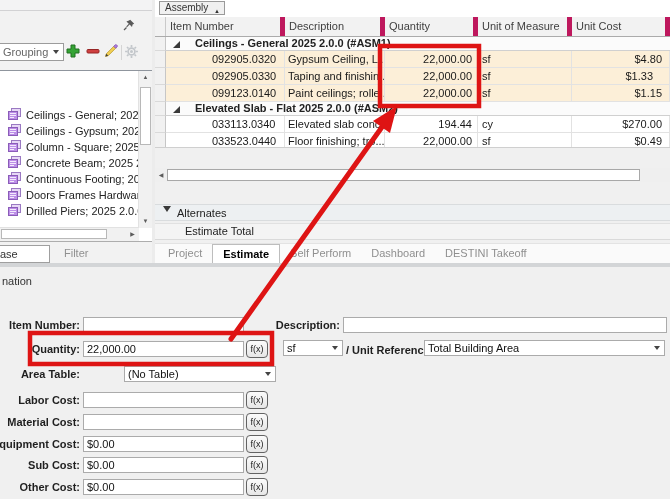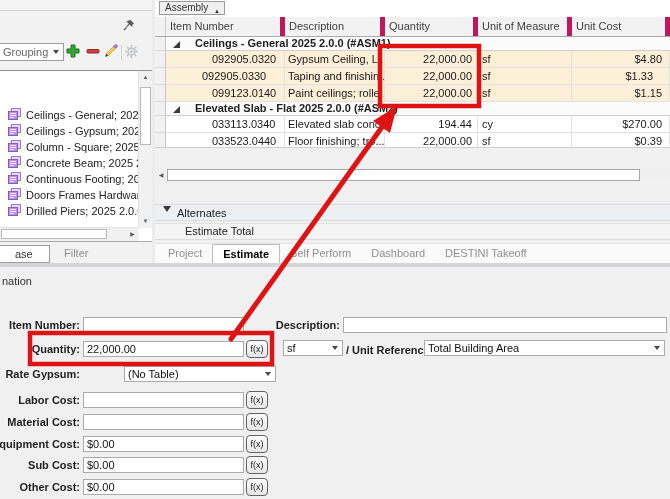--- a/index.html
+++ b/index.html
@@ -17,21 +17,21 @@
   #tree-box{position:absolute;left:0;top:70px;width:152px;height:172px;background:#fff;border-top:1px solid #8f959d;border-bottom:1px solid #adadad;box-sizing:border-box;overflow:hidden;}
   #tree-list{position:absolute;left:0;top:36px;right:14px;}
   .tree-item{height:16px;display:flex;align-items:center;white-space:nowrap;overflow:hidden;}
   .tree-item svg{margin:0 5px 0 8px;flex:none;}
   .vsb{position:absolute;right:0;top:0;bottom:13px;width:13px;background:#f1f1f1;border-left:1px solid #e2e2e2;}
   .sb-btn{position:absolute;left:0;width:13px;height:13px;font-size:6px;color:#5c5c5c;text-align:center;line-height:13px;}
   .vsb .thumb{position:absolute;left:1px;right:1px;top:16px;height:58px;background:#fff;border:1px solid #b8b8b8;box-sizing:border-box;}
   .hsb{position:absolute;left:0;right:13px;bottom:0;height:13px;background:#f1f1f1;border-top:1px solid #e2e2e2;}
   .hsb .thumb{position:absolute;left:1px;top:1px;width:106px;height:10px;background:#fff;border:1px solid #b8b8b8;box-sizing:border-box;}
   .hsb .sb-btn{left:auto;right:0;}
-  #tab-ase{position:absolute;left:0;top:245px;width:50px;height:18px;background:#fff;border:1px solid #9f9f9f;border-left:none;box-sizing:border-box;line-height:16px;padding-left:15px;color:#333;}
+  #tab-ase{position:absolute;left:0;top:245px;width:50px;height:18px;background:#fff;border:1px solid #9f9f9f;border-left:none;box-sizing:border-box;line-height:16px;padding-left:0;color:#333;}
   #tab-filter{position:absolute;left:64px;top:247px;color:#909090;}
   #v-splitter{position:absolute;left:152px;top:0;width:3px;height:263px;background:#ececec;}
   
   #grid-panel{position:absolute;left:155px;top:0;width:515px;height:263px;background:#f0f0f0;}
   #grid-top-strip{position:absolute;left:0;top:0;width:515px;height:17px;background:#fff;}
   #assembly-chip{position:absolute;left:4px;top:1px;width:66px;height:14px;background:#f0f0f0;border:1px solid #9a9a9a;box-sizing:border-box;font-size:10px;line-height:12px;padding-left:5px;color:#333;}
   #assembly-chip .sort{position:absolute;right:4px;top:3px;font-size:6px;color:#333;}
   #grid-header{position:absolute;left:0;top:17px;width:515px;height:20px;background:#f2f2f2;border-bottom:1px solid #ababab;box-sizing:border-box;}
   .hcell{position:absolute;top:0;height:19px;line-height:19px;color:#3f3f3f;padding-left:4px;border-right:5px solid #be185d;white-space:nowrap;overflow:hidden;box-sizing:border-box;}
   .hind{position:absolute;left:0;top:0;width:11px;height:19px;background:#f2f2f2;border-right:1px solid #c9c9c9;box-sizing:border-box;}
@@ -208,21 +208,21 @@
         <div class="grow cream" style="top: 14px; height: 17px;">
           <div class="ind"></div>
           <div class="gcell" style="left: 11px; width: 119px; padding-left: 46px;">092905.0320</div>
           <div class="gcell" style="left: 130px; width: 100px; padding-left: 3px;">Gypsum Ceiling, Li...</div>
           <div class="gcell" style="left: 230px; width: 93px; text-align: right; padding-right: 5px;">22,000.00</div>
           <div class="gcell" style="left: 323px; width: 94px; padding-left: 4px;">sf</div>
           <div class="gcell" style="left: 417px; width: 98px; text-align: right; padding-right: 7px;">$4.80</div>
         </div>
         <div class="grow cream" style="top: 31px; height: 17px;">
           <div class="ind"></div>
-          <div class="gcell" style="left: 11px; width: 119px; padding-left: 36px;">092905.0330</div>
+          <div class="gcell" style="left: 11px; width: 119px; padding-left: 46px;">092905.0330</div>
           <div class="gcell" style="left: 130px; width: 100px; padding-left: 3px;">Taping and finishin...</div>
           <div class="gcell" style="left: 230px; width: 93px; text-align: right; padding-right: 5px;">22,000.00</div>
           <div class="gcell" style="left: 323px; width: 94px; padding-left: 4px;">sf</div>
           <div class="gcell" style="left: 417px; width: 98px; text-align: right; padding-right: 16px;">$1.33</div>
         </div>
         <div class="grow cream" style="top: 48px; height: 17px;">
           <div class="ind"></div>
           <div class="gcell" style="left: 11px; width: 119px; padding-left: 46px;">099123.0140</div>
           <div class="gcell" style="left: 130px; width: 100px; padding-left: 3px;">Paint ceilings; rolle...</div>
           <div class="gcell" style="left: 230px; width: 93px; text-align: right; padding-right: 5px;">22,000.00</div>
@@ -243,21 +243,21 @@
           <div class="gcell" style="left: 230px; width: 93px; text-align: right; padding-right: 5px;">194.44</div>
           <div class="gcell" style="left: 323px; width: 94px; padding-left: 4px;">cy</div>
           <div class="gcell" style="left: 417px; width: 98px; text-align: right; padding-right: 7px;">$270.00</div>
         </div>
         <div class="grow" style="top: 96px; height: 17px;">
           <div class="ind"></div>
           <div class="gcell" style="left: 11px; width: 119px; padding-left: 46px;">033523.0440</div>
           <div class="gcell" style="left: 130px; width: 100px; padding-left: 3px;">Floor finishing; tro...</div>
           <div class="gcell" style="left: 230px; width: 93px; text-align: right; padding-right: 5px;">22,000.00</div>
           <div class="gcell" style="left: 323px; width: 94px; padding-left: 4px;">sf</div>
-          <div class="gcell" style="left: 417px; width: 98px; text-align: right; padding-right: 7px;">$0.39</div>
+          <div class="gcell" style="left: 417px; width: 98px; text-align: right; padding-right: 7px;">$0.49</div>
         </div>
       </div>
     <div id="grid-hsb">
       <div class="larr">◀</div>
       <div class="thumb"></div>
     </div>
     <div id="alternates-bar">
       <span class="tri-down" style="left:8px;"></span>
       <span>Alternates</span>
     </div>
@@ -275,21 +275,21 @@
   <div id="form-panel">
     <div id="section-frag">nation</div>
 
     <div class="flabel" style="top:50px;">Item Number:</div>
     <div class="ffield" style="top:50px;"></div>
 
     <div class="flabel" style="top:74px;">Quantity:</div>
     <div class="ffield" style="top:74px;">22,000.00</div>
     <div class="fx" style="top:73px;">f(x)</div>
 
-    <div class="flabel" style="top:99px;">Rate Gypsum:</div>
+    <div class="flabel" style="top:99px;">Area Table:</div>
     <div class="fcombo" style="left:88px;top:99px;width:152px;margin-left:36px;">
       <span>(No Table)</span>
       <span class="dd"></span>
     </div>
 
     <div class="flabel" style="top:125px;">Labor Cost:</div>
     <div class="ffield" style="top:125px;"></div>
     <div class="fx" style="top:124px;">f(x)</div>
 
     <div class="flabel" style="top:147px;">Material Cost:</div>

